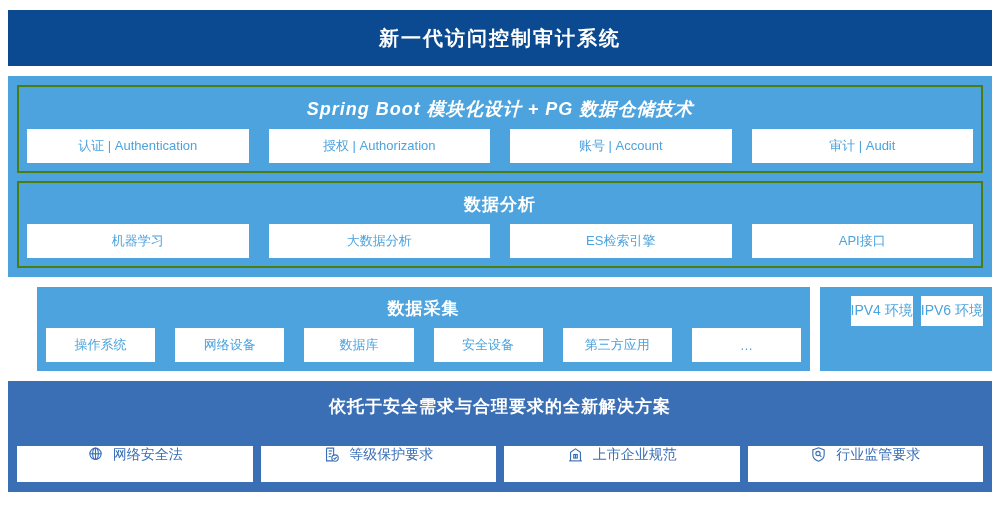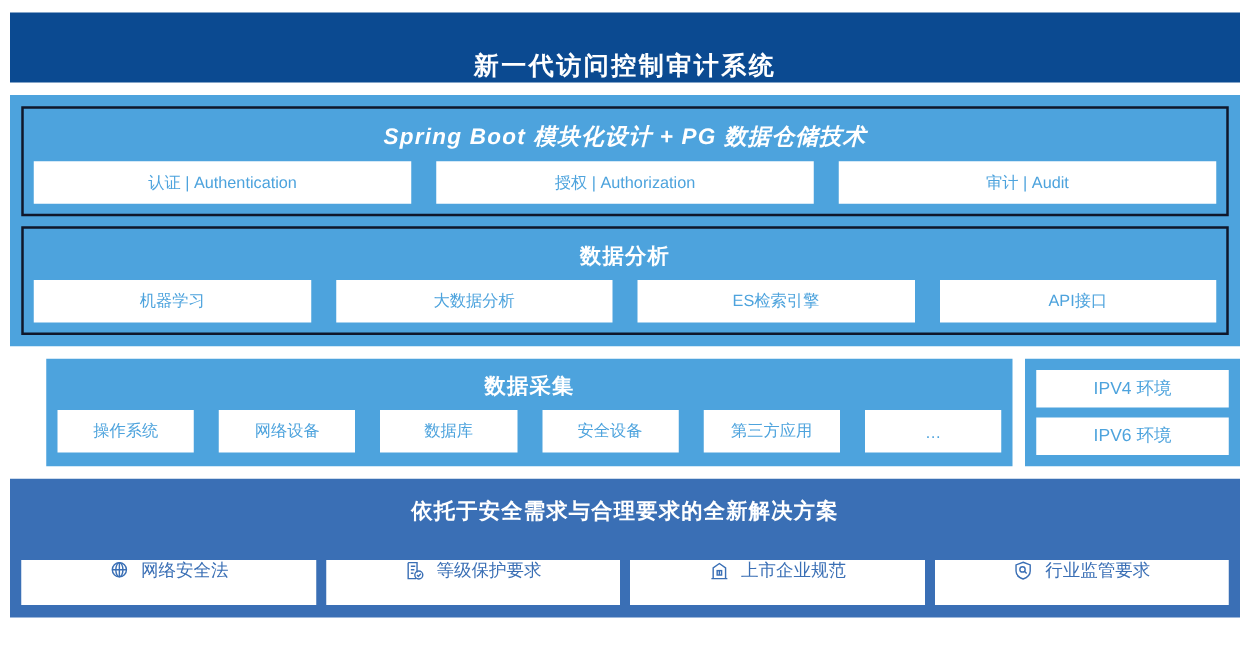--- a/index.html
+++ b/index.html
@@ -13,41 +13,41 @@
     width:1000px;height:529px;
     box-sizing:border-box;
     padding:10px 8px 8px 8px;
     display:flex;flex-direction:column;
   }
 
   
   .header{
     background:#0b4a91;
     height:56px;
-    display:flex;align-items:flex-end;justify-content:center;
+    display:flex;align-items:center;justify-content:center;
     flex:0 0 auto;
   }
   .header-title{
     color:#ffffff;
     font-size:20px;
     font-weight:bold;
     letter-spacing:2px;
   }
 
   
   .gap{height:10px;flex:0 0 auto;}
 
   .stack-panel{
     background:#4da3dd;
     padding:9px;
     box-sizing:border-box;
     flex:0 0 auto;
   }
   .subpanel{
-    border:2px solid #0f172a;
+    border:2px solid #4d7c0f;
     box-sizing:border-box;
     padding:6px 8px 8px 8px;
   }
   .subpanel + .subpanel{margin-top:8px;}
   .panel-title{
     color:#ffffff;
     text-align:center;
     font-size:17px;
     font-weight:bold;
     padding:4px 0 8px 0;
@@ -82,21 +82,21 @@
     flex:1 1 auto;
     padding:6px 9px 9px 9px;
     box-sizing:border-box;
   }
   .ip-panel{
     background:#4da3dd;
     width:172px;
     flex:0 0 172px;
     padding:9px;
     box-sizing:border-box;
-    display:flex;flex-direction:column;justify-content:flex-end;gap:8px;
+    display:flex;justify-content:flex-end;gap:8px;
   }
   .ip-chip{
     background:#ffffff;
     height:30px;
     display:flex;align-items:center;justify-content:center;
     color:#4da3dd;
     font-size:14px;
   }
 
   
@@ -138,20 +138,21 @@
 
   <div class="gap"></div>
 
   <div class="stack-panel">
 
     <div class="subpanel">
       <div class="panel-title italic">Spring Boot 模块化设计 + PG 数据仓储技术</div>
       <div class="chips">
         <div class="chip">认证 | Authentication</div>
         <div class="chip">授权 | Authorization</div>
+        <div class="chip">账号 | Account</div>
         <div class="chip">审计 | Audit</div>
       </div>
     </div>
 
     <div class="subpanel">
       <div class="panel-title">数据分析</div>
       <div class="chips">
         <div class="chip">机器学习</div>
         <div class="chip">大数据分析</div>
         <div class="chip">ES检索引擎</div>

